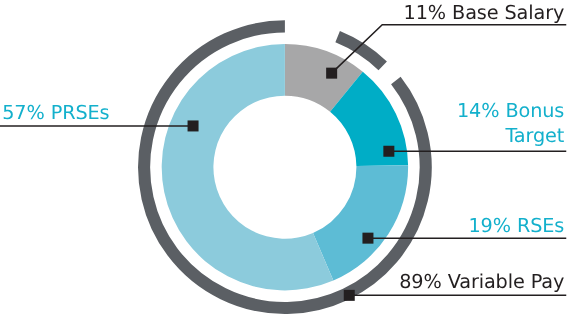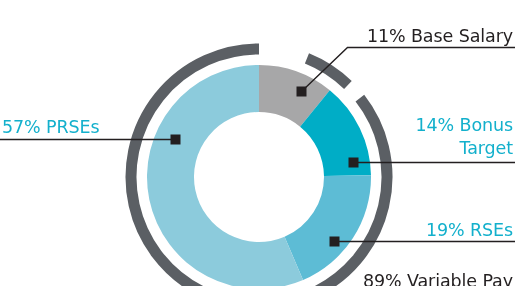--- a/index.html
+++ b/index.html
@@ -14,21 +14,20 @@
     position: relative;
     overflow: hidden;
     font-family: "DejaVu Sans", "Liberation Sans", sans-serif;
   }
   #chart-root {
     position: absolute;
     left: 0;
     top: 0;
     width: 515px;
     height: 218px;
-    margin-top: 25px;
   }
   svg.chart-svg {
     display: block;
     width: 515px;
     height: 286px;
   }
   .label-text {
     font-family: "DejaVu Sans", "Liberation Sans", sans-serif;
     font-size: 17.5px;
     letter-spacing: -0.1px;

